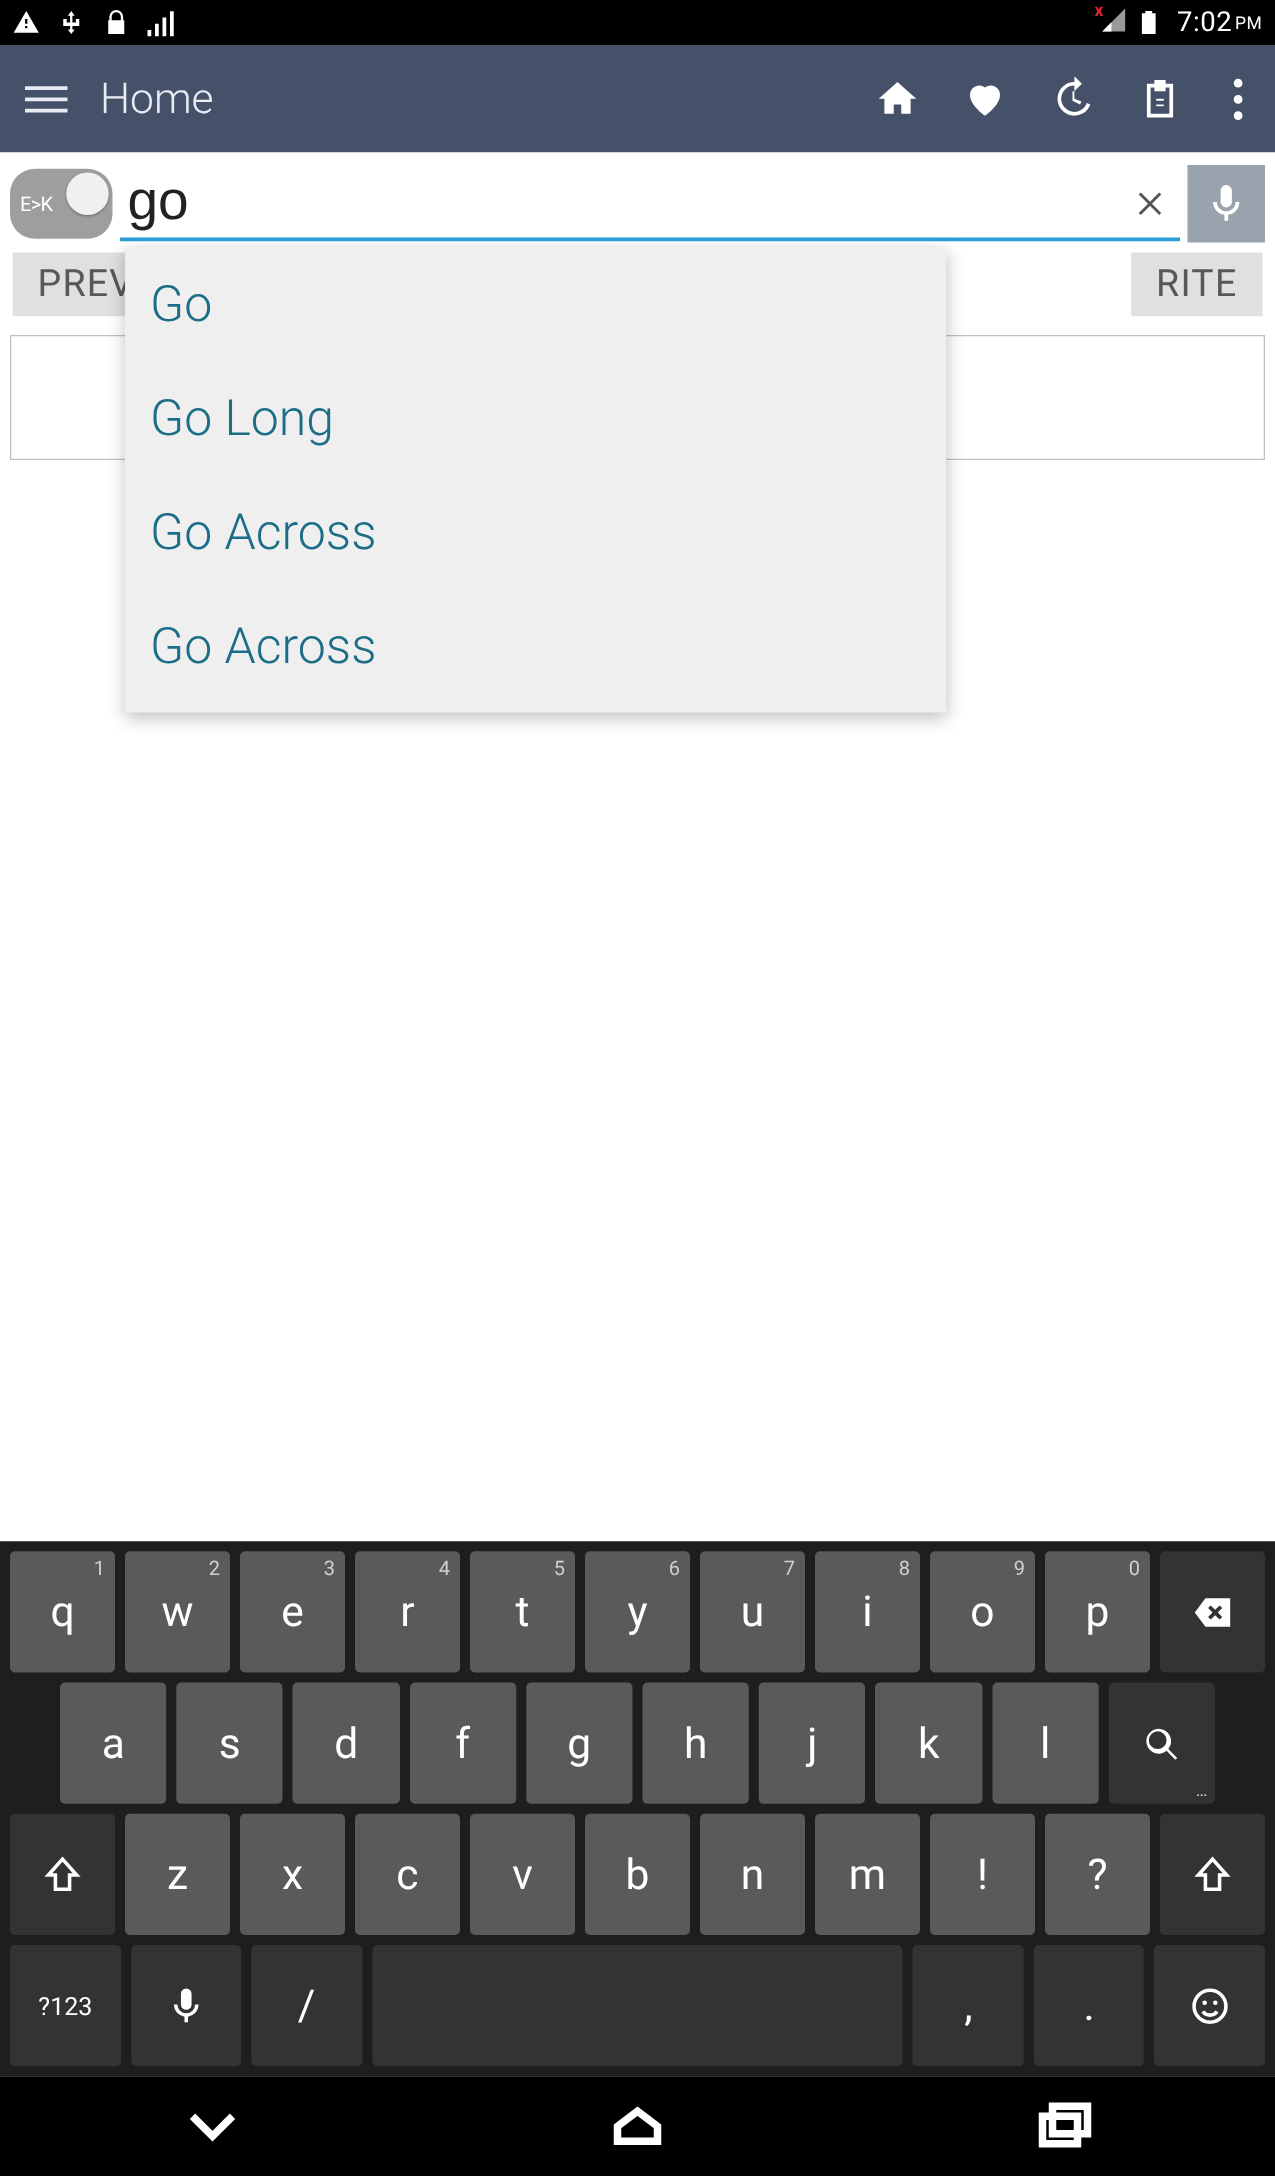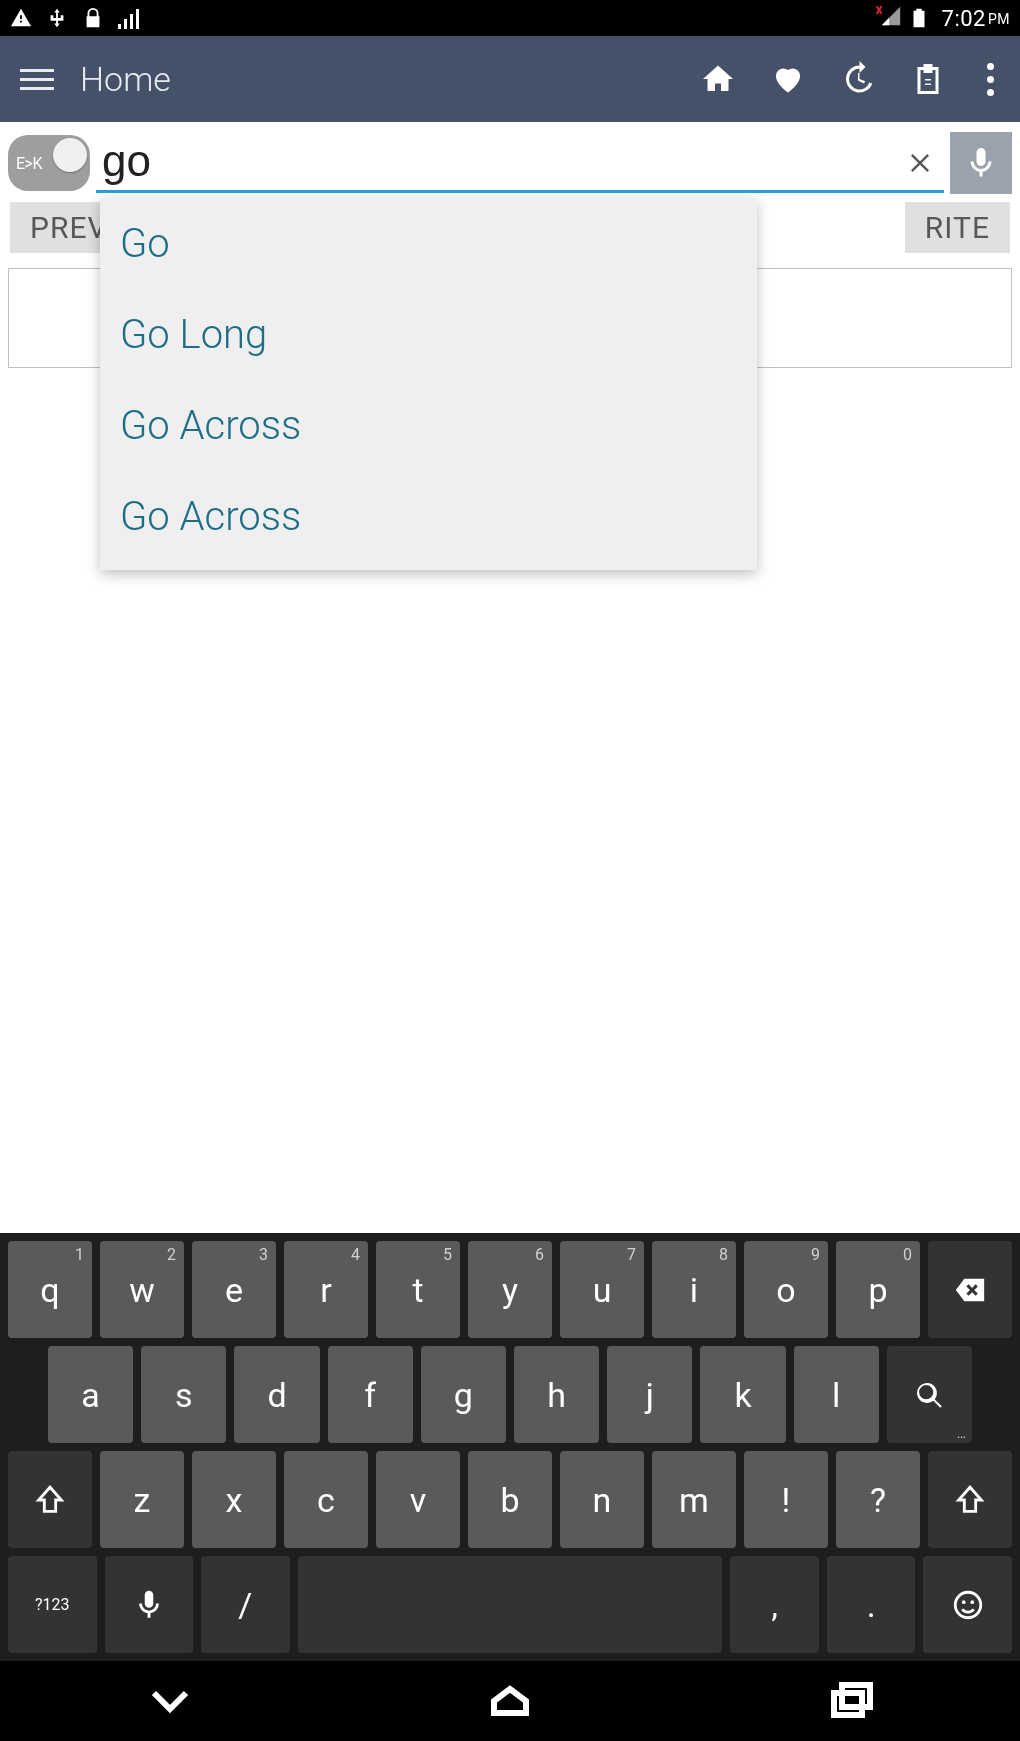--- a/index.html
+++ b/index.html
@@ -298,21 +298,21 @@
     <div class="key">
         <span>?</span>
       </div>
     <div class="key dark">
       <svg viewBox="0 0 24 24">
           <path d="M12 3 4 12h4v8h8v-8h4z" fill="none" stroke="#fff" stroke-width="2"></path>
         </svg>
     </div>
   </div>
   <div class="kb-row">
-    <div class="key dark" style="font-size:16px">?123</div>
+    <div class="key dark" style="font-size:20px">?123</div>
     <div class="key dark">
       <svg viewBox="0 0 24 24">
           <path d="M12 14a3 3 0 0 0 3-3V5a3 3 0 0 0-6 0v6a3 3 0 0 0 3 3zm5-3a5 5 0 0 1-10 0H5a7 7 0 0 0 6 6.9V21h2v-3.1A7 7 0 0 0 19 11h-2z"></path>
         </svg>
     </div>
     <div class="key dark">/</div>
     <div class="key dark space"></div>
     <div class="key dark">,</div>
     <div class="key dark">.</div>
     <div class="key dark">

